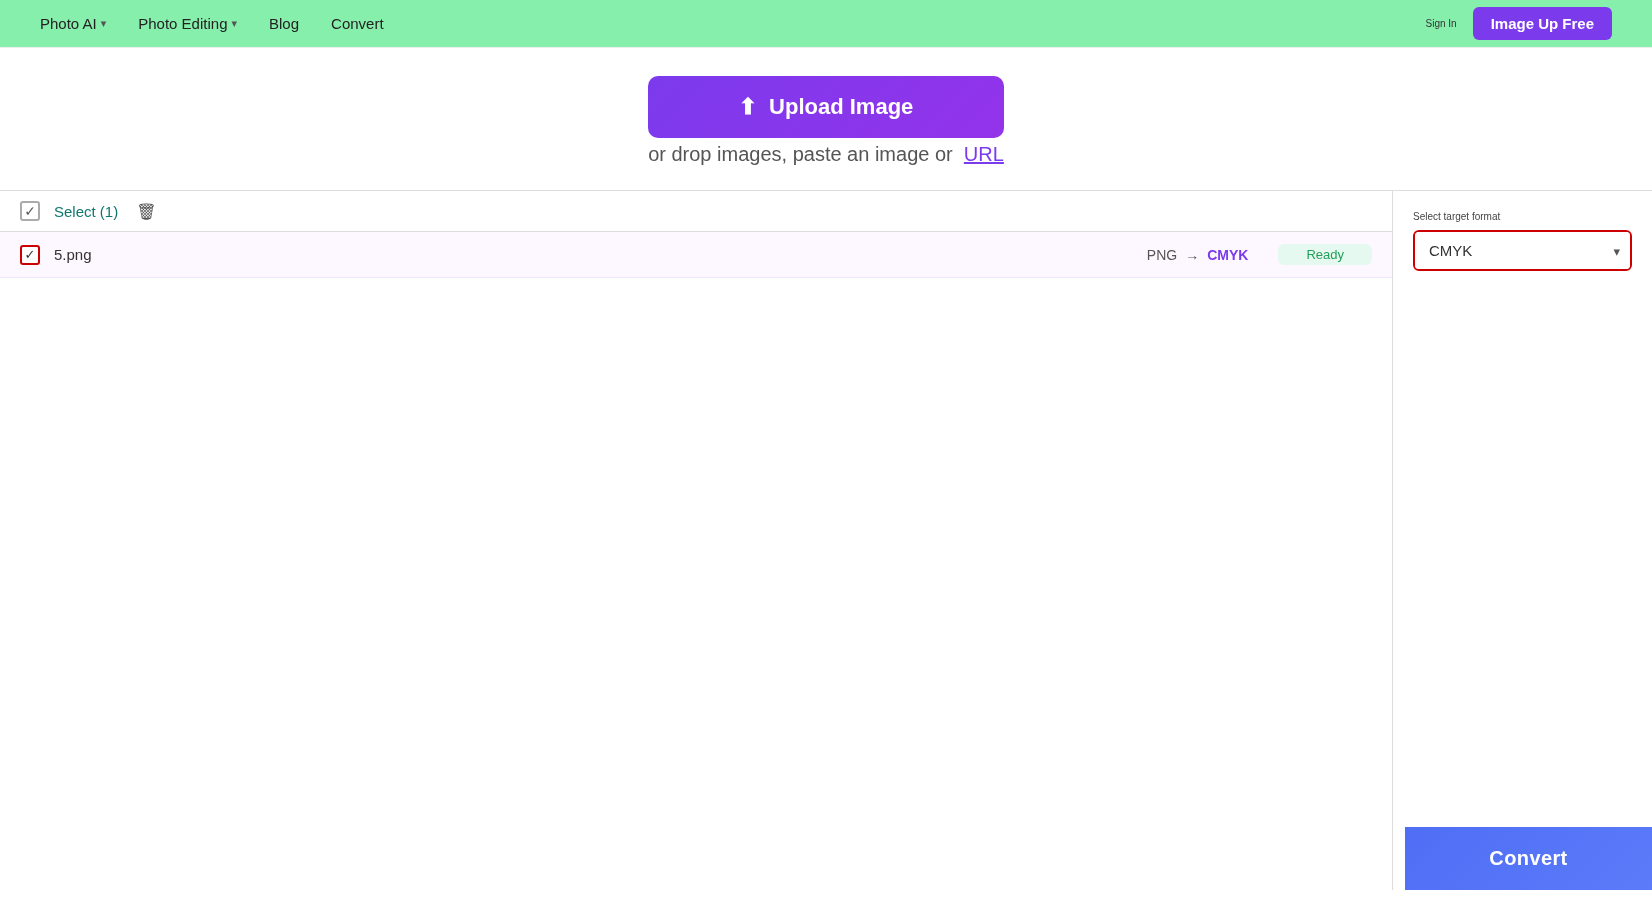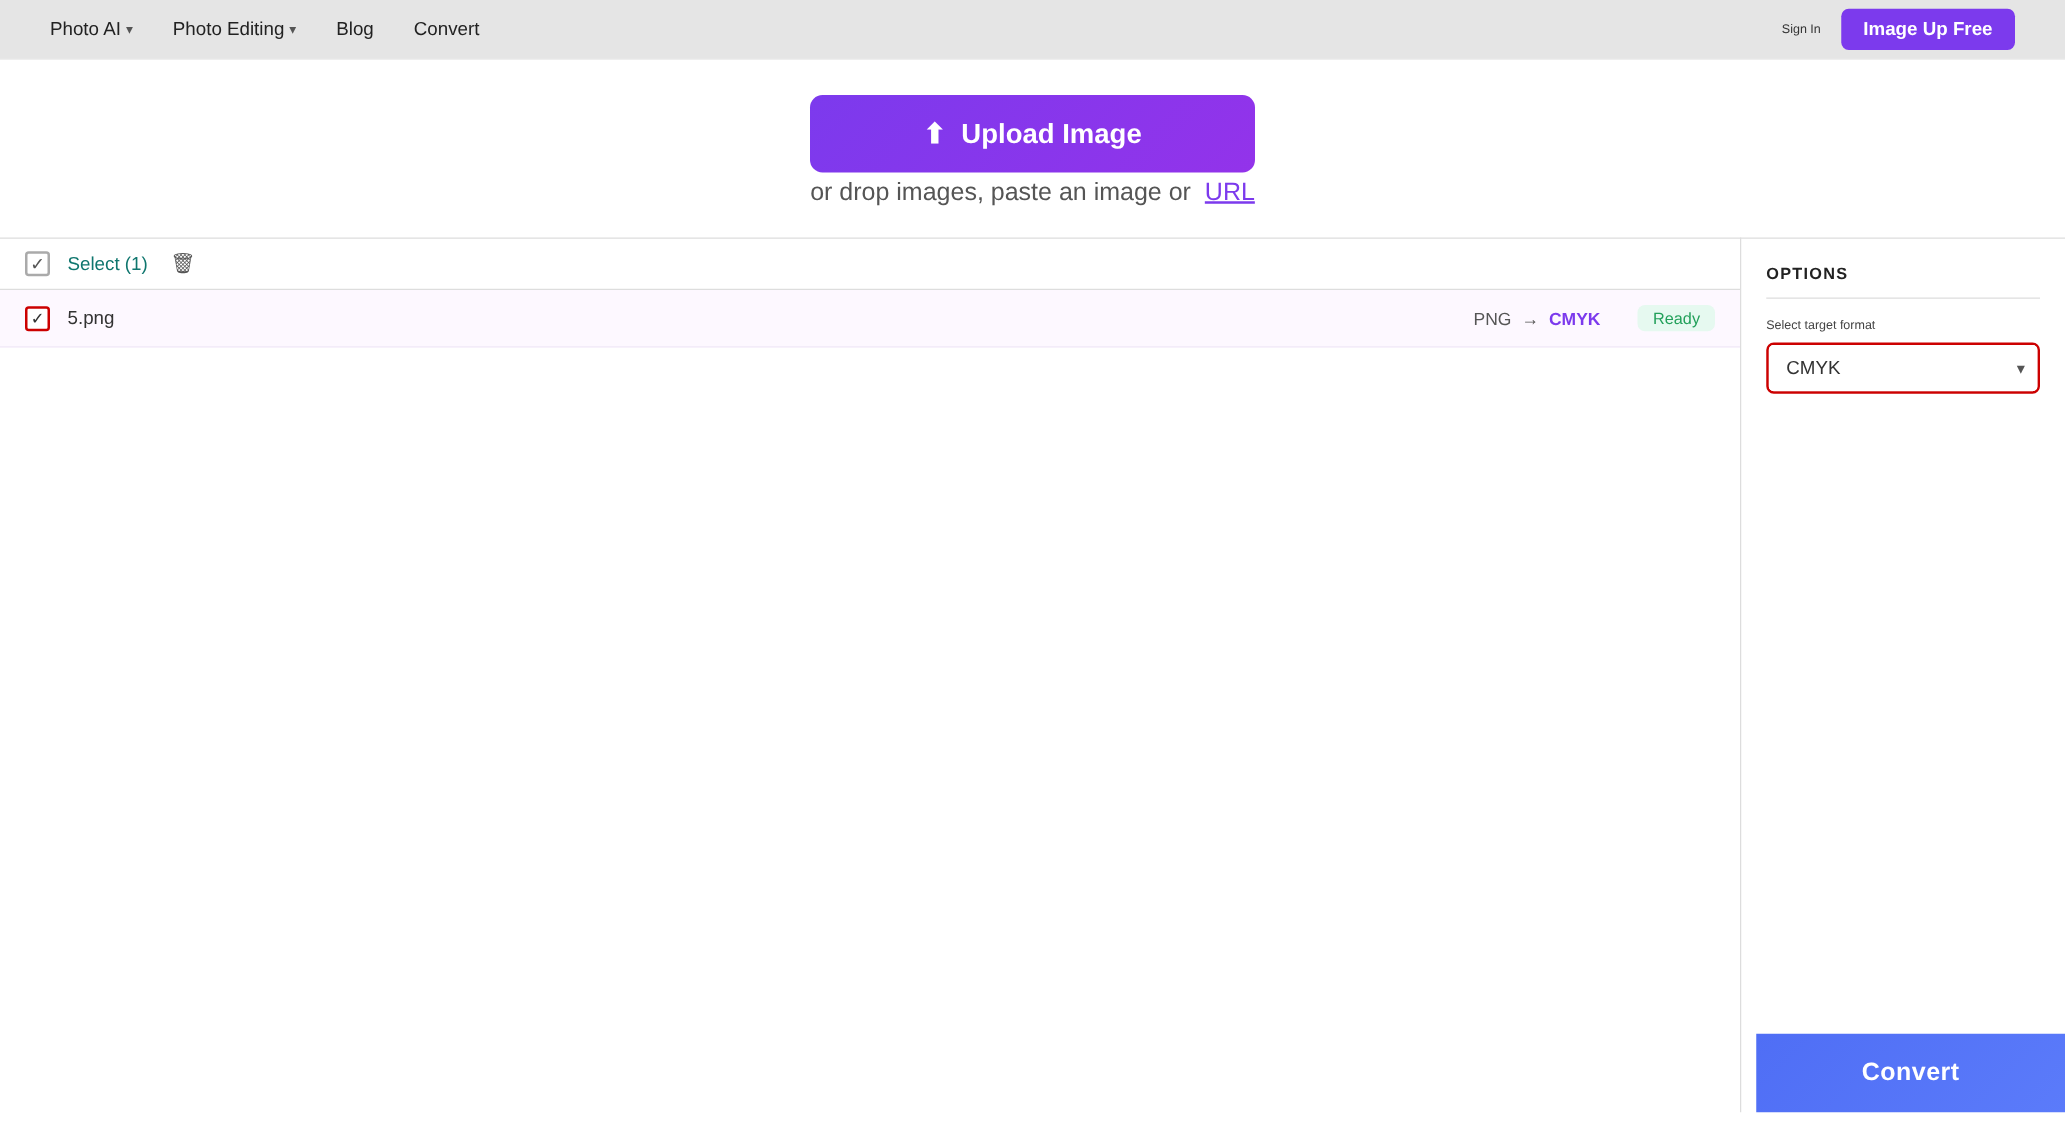--- a/index.html
+++ b/index.html
@@ -6,21 +6,21 @@
     body { font-family: -apple-system, BlinkMacSystemFont, 'Segoe UI', sans-serif; background: #fff; color: #333; }
 
     
     .navbar {
       display: flex;
       align-items: center;
       justify-content: space-between;
       padding: 0 40px;
       height: 48px;
       border-bottom: 1px solid #eee;
-      background: #e5e5e5;
+      background: #86efac;
     }
     .nav-left {
       display: flex;
       align-items: center;
       gap: 32px;
     }
     .nav-item {
       display: flex;
       align-items: center;
       gap: 4px;
@@ -191,21 +191,21 @@
       font-size: 14px;
     }
     .file-format-target {
       color: #7c3aed;
       font-weight: 600;
     }
     .ready-badge {
       background: #e6f9f0;
       color: #22a05a;
       border-radius: 6px;
-      padding: 3px 12px;
+      padding: 3px 28px;
       font-size: 13px;
       font-weight: 500;
     }
 
     
     .options-panel {
       width: 260px;
       border-left: 1px solid #ddd;
       border-top: 1px solid #ddd;
       padding: 20px 20px 20px 20px;
@@ -336,21 +336,20 @@
           <span class="file-format-source">PNG</span>
           <span class="arrow-icon">→</span>
           <span class="file-format-target">CMYK</span>
         </div>
         <span class="ready-badge">Ready</span>
       </div>
 
     </div>
 
     <div class="options-panel">
-      <div class="options-title">OPTIONS</div>
       <div class="options-label">Select target format</div>
       <div class="select-row">
         <div class="format-select-wrapper">
           <select class="format-select">
             <option value="CMYK">CMYK</option>
             <option value="PNG">PNG</option>
             <option value="JPEG">JPEG</option>
             <option value="WEBP">WEBP</option>
             <option value="GIF">GIF</option>
             <option value="BMP">BMP</option>

